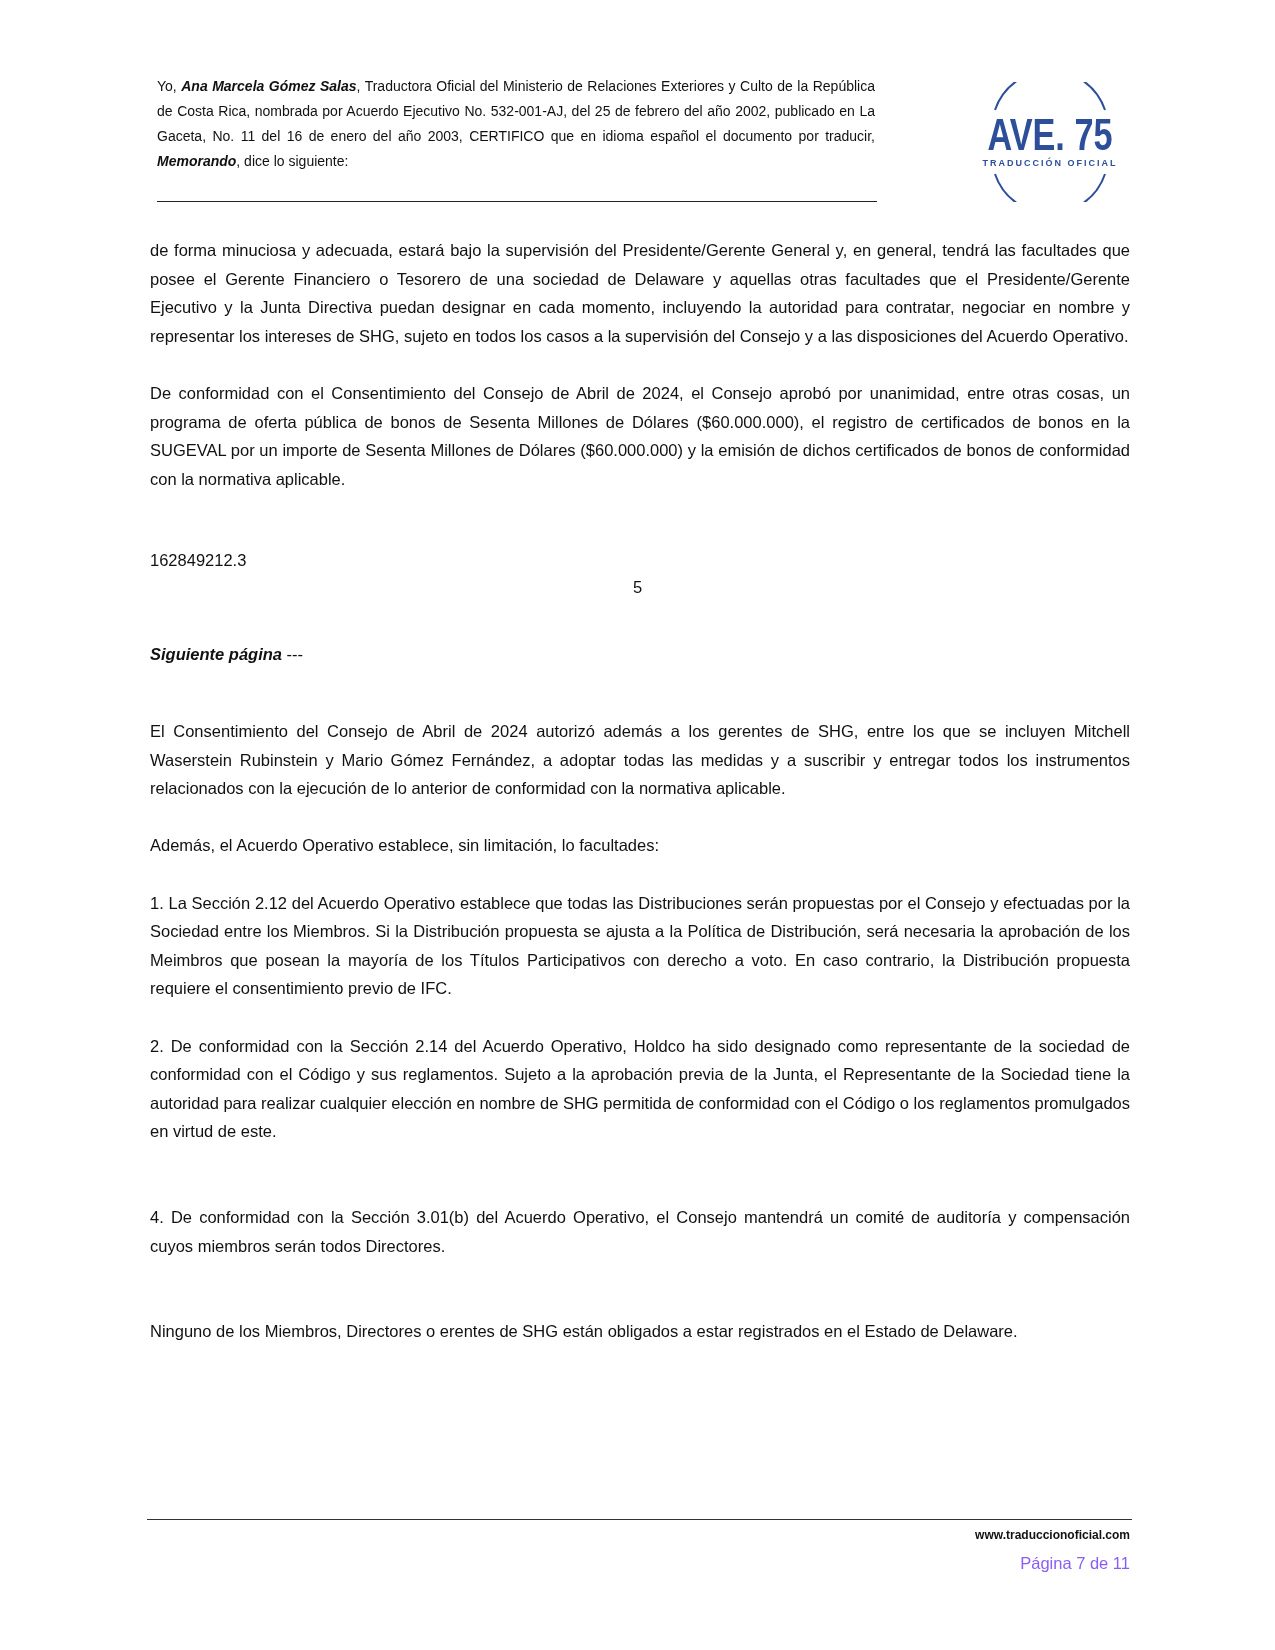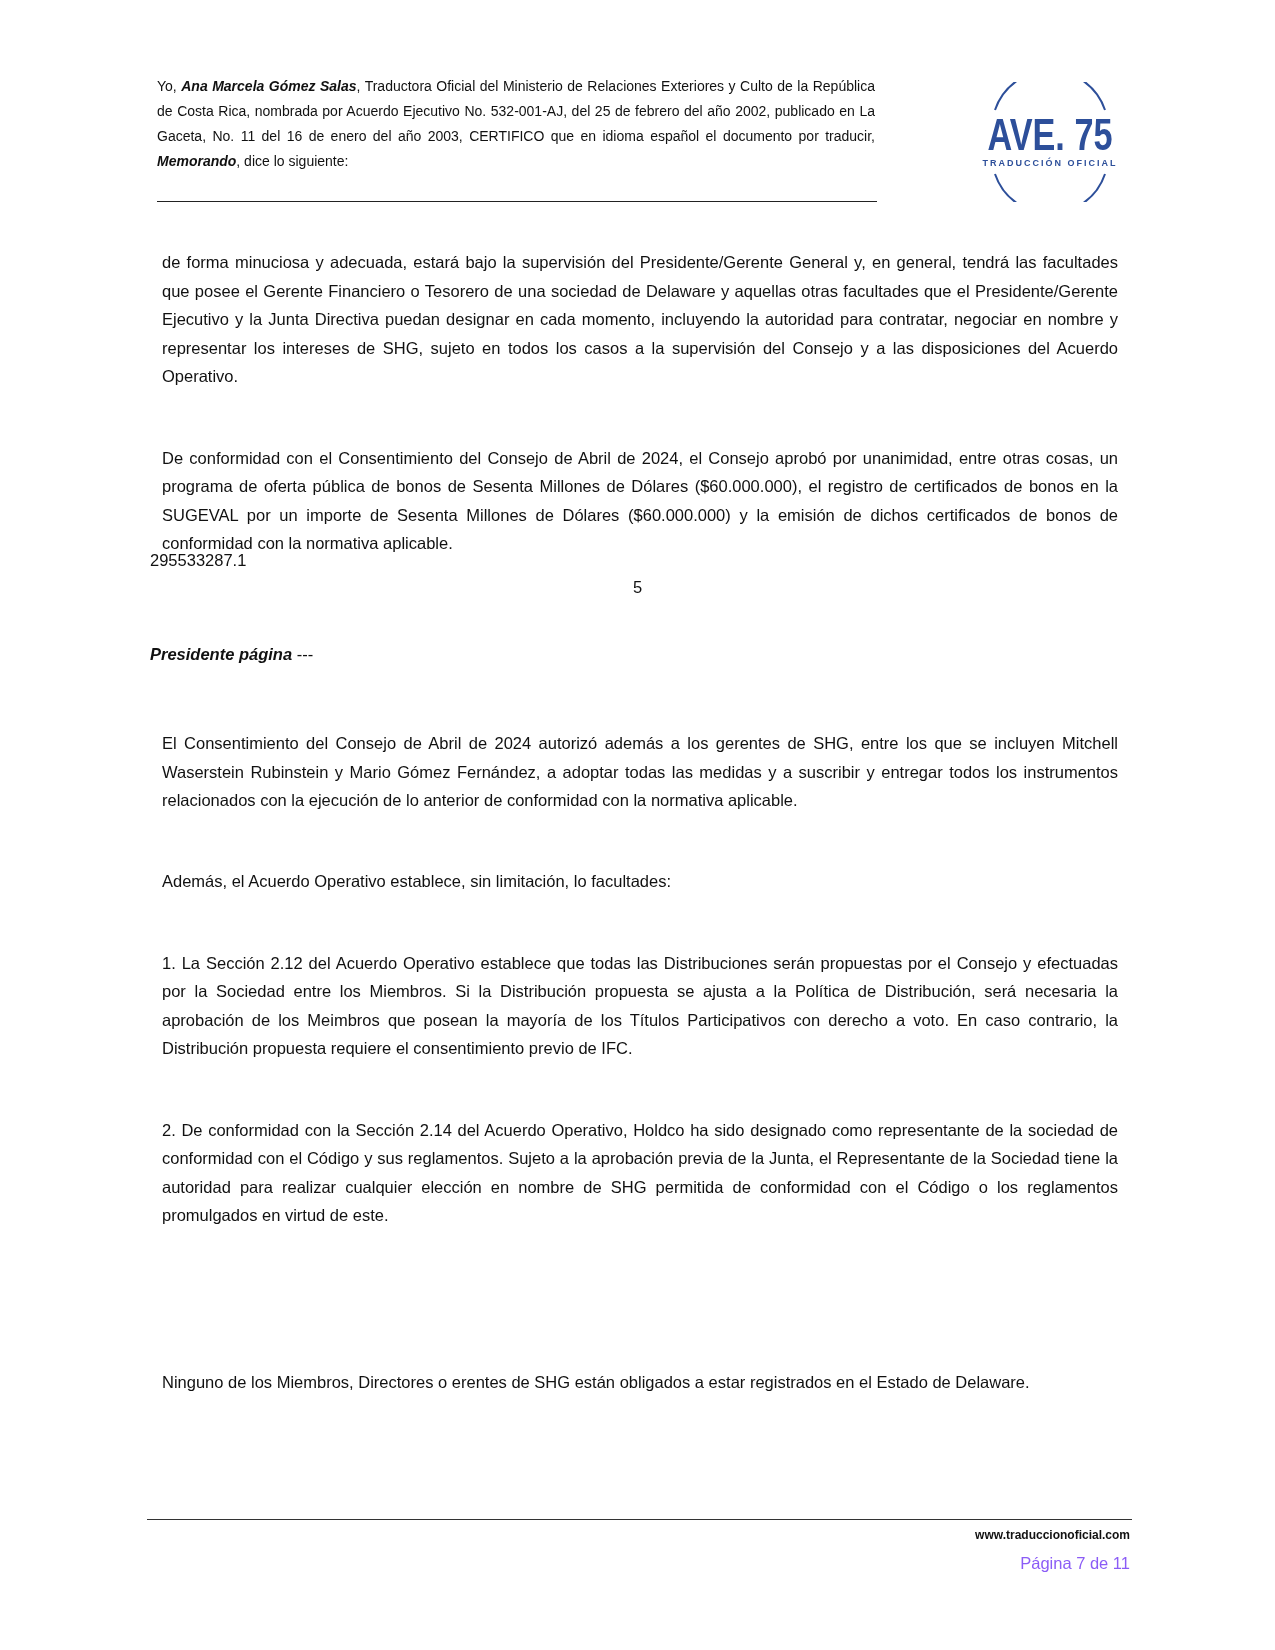--- a/index.html
+++ b/index.html
@@ -4,21 +4,21 @@
 <style>
   html, body { margin: 0; padding: 0; background: #ffffff; }
   body { width: 1275px; height: 1650px; position: relative; overflow: hidden;
          font-family: "Liberation Sans", sans-serif; color: #111; }
   .header-text { position: absolute; left: 157px; top: 74px; width: 718px;
                  font-size: 14px; line-height: 25px; text-align: justify; color: #111; }
   .header-rule { position: absolute; left: 157px; top: 201px; width: 720px; height: 1px; background: #222; }
   .logo { position: absolute; left: 975px; top: 82px; width: 150px; height: 120px; }
   .body-block { position: absolute; left: 150px; width: 980px; font-size: 16.5px;
                 line-height: 28.6px; text-align: justify; color: #111; }
-  .body-block p { margin: 12px; }
+  .body-block p { margin: 0; }
   .docnum { position: absolute; left: 150px; font-size: 16.5px; color: #111; }
   .pagenum-inner { position: absolute; left: 0; width: 1275px; text-align: center; font-size: 16.5px; color: #111; }
   .next-page { position: absolute; left: 150px; top: 645px; font-size: 16.5px; }
   .next-page b { font-style: italic; font-weight: bold; }
   .footer-rule { position: absolute; left: 147px; top: 1519px; width: 985px; height: 1px; background: #333; }
   .footer-url { position: absolute; right: 145px; top: 1528px; font-size: 12px; font-weight: bold; color: #111; }
   .footer-page { position: absolute; right: 145px; top: 1554px; font-size: 16.5px; color: #8b5cf6; }
   .gap { display: block; height: 28.6px; }
 </style>
 </head>
@@ -37,37 +37,38 @@
     <text x="75" y="84" text-anchor="middle" font-family="Liberation Sans, sans-serif" font-weight="bold" font-size="9" fill="#2d4f9a" letter-spacing="2">TRADUCCIÓN OFICIAL</text>
   </svg>
 </div>
 
 <div class="body-block" style="top:236px;">
   <p>de forma minuciosa y adecuada, estará bajo la supervisión del Presidente/Gerente General y, en general, tendrá las facultades que posee el Gerente Financiero o Tesorero de una sociedad de Delaware y aquellas otras facultades que el Presidente/Gerente Ejecutivo y la Junta Directiva puedan designar en cada momento, incluyendo la autoridad para contratar, negociar en nombre y representar los intereses de SHG, sujeto en todos los casos a la supervisión del Consejo y a las disposiciones del Acuerdo Operativo.</p>
   <span class="gap"></span>
   <p>De conformidad con el Consentimiento del Consejo de Abril de 2024, el Consejo aprobó por unanimidad, entre otras cosas, un programa de oferta pública de bonos de Sesenta Millones de Dólares ($60.000.000), el registro de certificados de bonos en la SUGEVAL por un importe de Sesenta Millones de Dólares ($60.000.000) y la emisión de dichos certificados de bonos de conformidad con la normativa aplicable.</p>
 </div>
 
-<div class="docnum" style="top:551px;">295533287.1</div>
+<div class="docnum" style="top:551px;">162849212.3</div>
 <div class="pagenum-inner" style="top:578px;">5</div>
 
 <div class="next-page">
-  <b>Presidente página</b><span> ---</span>
+  <b>Siguiente página</b><span> ---</span>
 </div>
 
 <div class="body-block" style="top:717px;">
   <p>El Consentimiento del Consejo de Abril de 2024 autorizó además a los gerentes de SHG, entre los que se incluyen Mitchell Waserstein Rubinstein y Mario Gómez Fernández, a adoptar todas las medidas y a suscribir y entregar todos los instrumentos relacionados con la ejecución de lo anterior de conformidad con la normativa aplicable.</p>
   <span class="gap"></span>
   <p>Además, el Acuerdo Operativo establece, sin limitación, lo facultades:</p>
   <span class="gap"></span>
   <p>1. La Sección 2.12 del Acuerdo Operativo establece que todas las Distribuciones serán propuestas por el Consejo y efectuadas por la Sociedad entre los Miembros. Si la Distribución propuesta se ajusta a la Política de Distribución, será necesaria la aprobación de los Meimbros que posean la mayoría de los Títulos Participativos con derecho a voto. En caso contrario, la Distribución propuesta requiere el consentimiento previo de IFC.</p>
   <span class="gap"></span>
   <p>2. De conformidad con la Sección 2.14 del Acuerdo Operativo, Holdco ha sido designado como representante de la sociedad de conformidad con el Código y sus reglamentos. Sujeto a la aprobación previa de la Junta, el Representante de la Sociedad tiene la autoridad para realizar cualquier elección en nombre de SHG permitida de conformidad con el Código o los reglamentos promulgados en virtud de este.</p>
   <span class="gap"></span>
   <span class="gap"></span>
+  <p>4. De conformidad con la Sección 3.01(b) del Acuerdo Operativo, el Consejo mantendrá un comité de auditoría y compensación cuyos miembros serán todos Directores.</p>
   <span class="gap"></span>
   <span class="gap"></span>
   <p>Ninguno de los Miembros, Directores o   erentes de SHG están obligados a estar registrados en el Estado de Delaware.</p>
 </div>
 
 <div class="footer-rule"></div>
 <div class="footer-url">www.traduccionoficial.com</div>
 <div class="footer-page">Página 7 de 11</div>
 
 </body></html>

